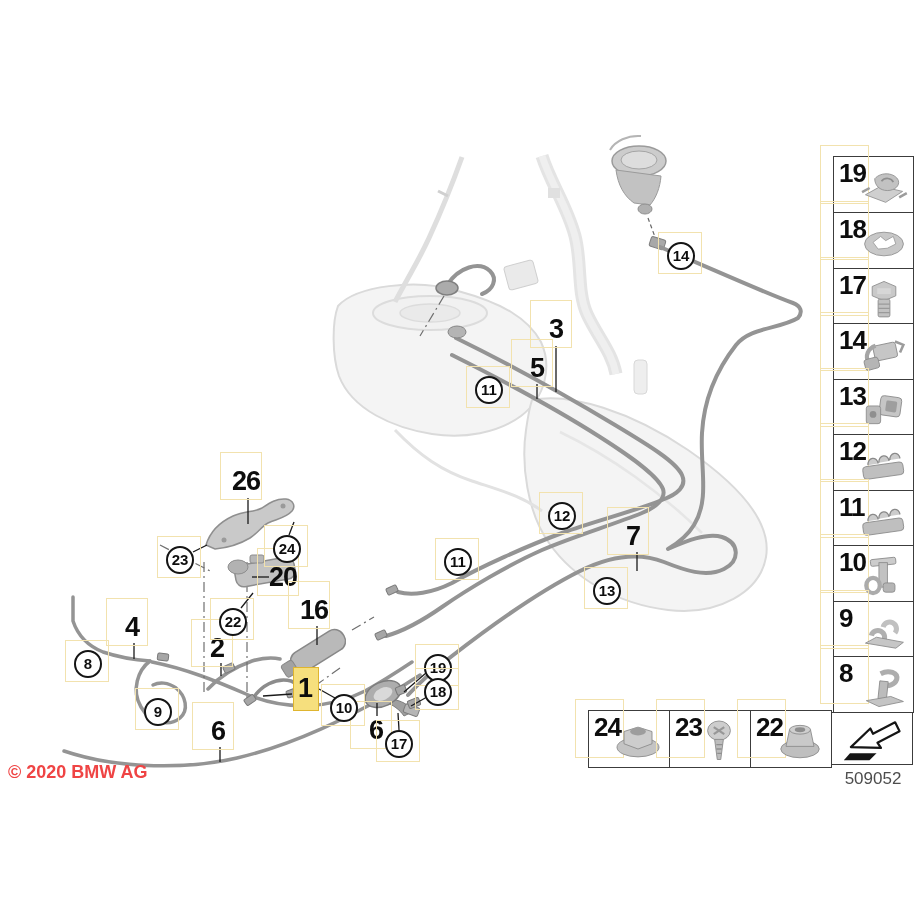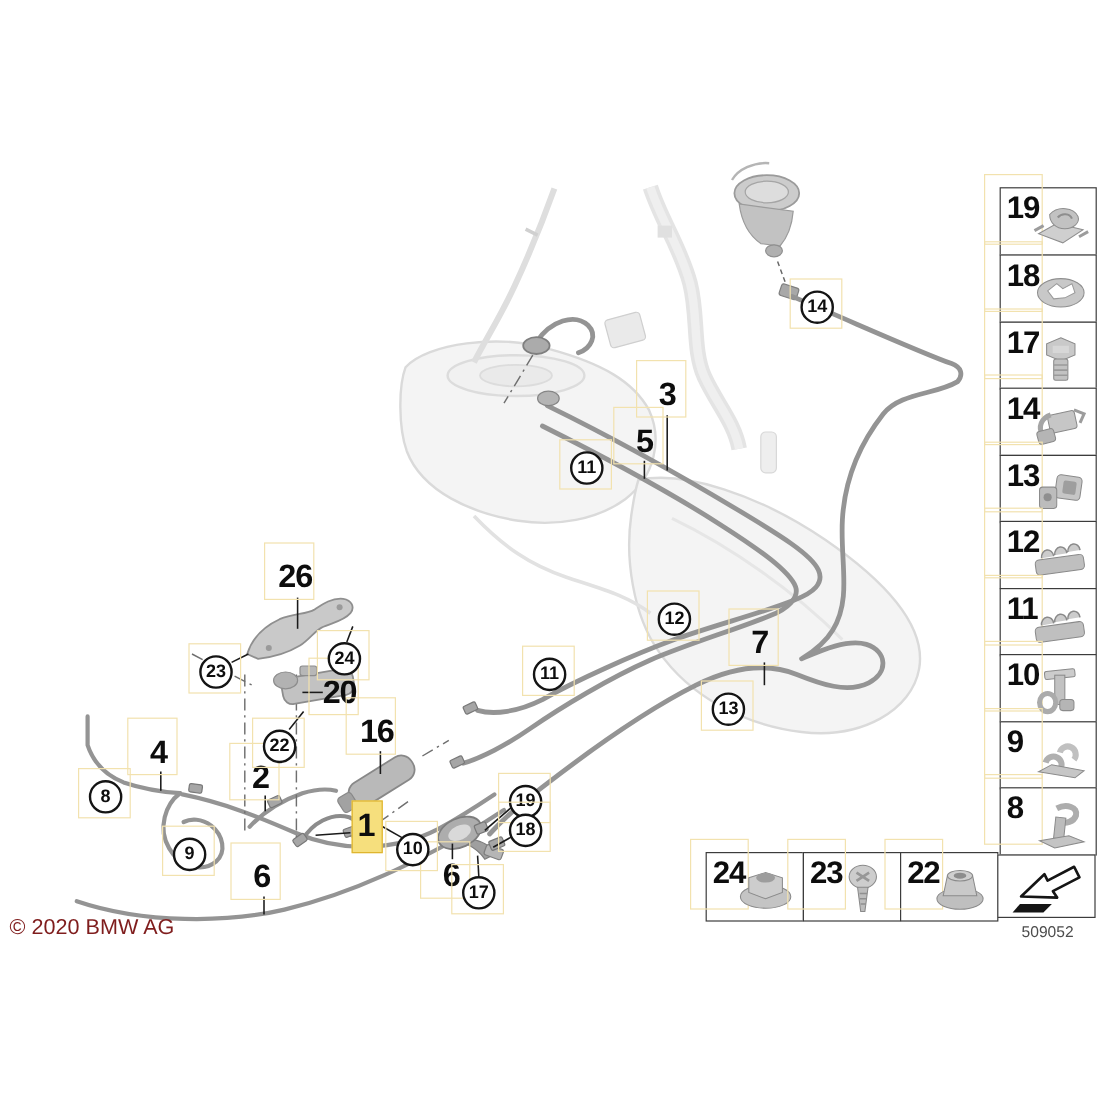--- a/index.html
+++ b/index.html
@@ -25,22 +25,22 @@
   .scell{left:833px;width:81px;height:57px}
   .bcell{top:710px;width:82px;height:58px}
   .acell{left:831px;top:712px;width:82px;height:53px}
   .scell .num,.bcell .num{position:absolute;left:5px;top:1px;font-weight:bold;font-size:26px;
                           color:#0d0d0d;letter-spacing:-1px}
   .scell .icon{position:absolute;right:2px;top:9px}
   .bcell .icon{position:absolute;right:3px;top:8px}
   .acell .icon{position:absolute;left:8px;top:4px}
   .shot{position:absolute;left:-14px;top:-12px;width:47px;height:57px;border:1.5px solid #f2e2ae;pointer-events:none}
 
-  .copyright{position:absolute;left:8px;top:762px;font-size:18px;font-weight:normal;color:#7f1d1d}
-  .diagcode{position:absolute;left:833px;top:769px;width:80px;text-align:center;font-size:13px;color:#4d4d4d}
+  .copyright{position:absolute;left:8px;top:762px;font-size:18px;font-weight:bold;color:#ef4444}
+  .diagcode{position:absolute;left:833px;top:769px;width:80px;text-align:center;font-size:17px;color:#4d4d4d}
 </style>
 </head>
 <body>
 
 <div class="canvas">
 
   <svg width="0" height="0" style="position:absolute" aria-hidden="true">
     <defs>
       <g id="sym-clip19">
         <path d="M10 34 L28 24 L54 30 L34 43 Z" fill="#cfcfcf" stroke="#8e8e8e"></path>

